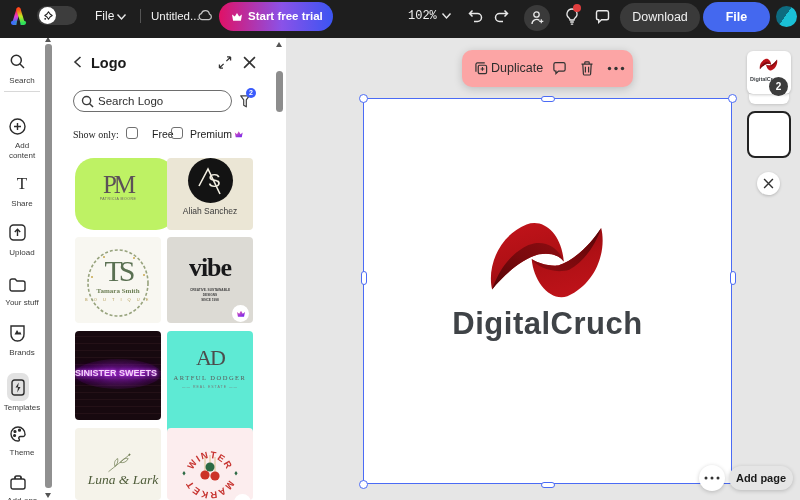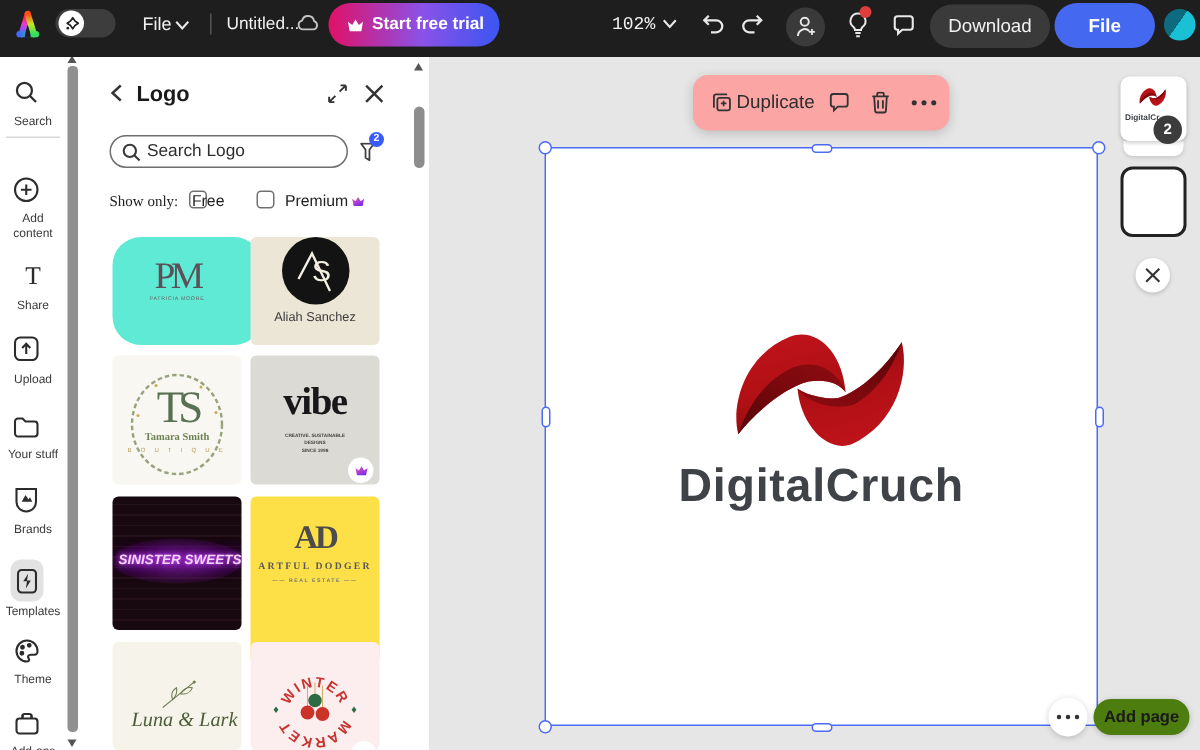--- a/index.html
+++ b/index.html
@@ -91,21 +91,21 @@
 </div>
 
 <div class="abs" style="left:699px; top:465px; width:26px; height:26px; border-radius:50%; background:#fff; box-shadow:0 1px 4px rgba(0,0,0,.2); z-index:6;">
     <svg style="position:absolute;left:5px;top:11px;" width="16" height="4" viewBox="0 0 16 4" fill="#333">
       <circle cx="2" cy="2" r="1.5"></circle>
       <circle cx="8" cy="2" r="1.5"></circle>
       <circle cx="14" cy="2" r="1.5"></circle>
     </svg>
   </div>
 
-<div class="abs" style="left:729px; top:466px; width:64px; height:24px; border-radius:12px; background:#4d7c0f; box-shadow:0 1px 4px rgba(0,0,0,.2); z-index:6; text-align:center; font-size:11px; font-weight:bold; color:#1a1a1a; line-height:24px;">Add page</div>
+<div class="abs" style="left:729px; top:466px; width:64px; height:24px; border-radius:12px; background:#e5e5e5; box-shadow:0 1px 4px rgba(0,0,0,.2); z-index:6; text-align:center; font-size:11px; font-weight:bold; color:#1a1a1a; line-height:24px;">Add page</div>
 
 <div class="abs" style="left:749px; top:94px; width:40px; height:10px; background:#fff; border-radius:0 0 6px 6px; box-shadow:0 1px 3px rgba(0,0,0,.15); z-index:4;"></div>
 <div class="abs" style="left:747px; top:51px; width:44px; height:43px; background:#fff; border-radius:6px; box-shadow:0 1px 3px rgba(0,0,0,.2); z-index:5;">
   <svg class="abs" style="left:11px; top:6px;" width="22" height="16" viewBox="0 0 737 500">
     <use href="#logoN"></use>
   </svg>
   <div class="abs" style="left:3px; top:25px; width:38px; font-size:5.5px; font-weight:bold; color:#3f4347;">DigitalCr</div>
 </div>
 <div class="abs" style="left:769px; top:77px; width:19px; height:19px; border-radius:50%; background:#3c3c3c; z-index:6; color:#fff; font-size:10px; font-weight:bold; text-align:center; line-height:19px;">2</div>
 <div class="abs" style="left:747px; top:111px; width:44px; height:47px; background:#fff; border:2px solid #222; border-radius:8px; z-index:5;"></div>
@@ -135,34 +135,34 @@
   </svg>
 <div class="abs" style="left:98px; top:95px; font-size:11.5px; color:#2e2e2e; z-index:12;">Search Logo</div>
 
 <svg class="abs" style="left:240px; top:95px; z-index:11;" width="10" height="13" viewBox="0 0 10 13" fill="none" stroke="#404040" stroke-width="1.2">
   <path d="M0.8 0.8 H9.2 L6.3 4.8 V11.8 L3.7 10.2 V4.8 Z" stroke-linejoin="round"></path>
 </svg>
 <div class="abs" style="left:246px; top:88px; width:10px; height:10px; border-radius:50%; background:#3a5bfc; color:#fff; font-size:7px; font-weight:bold; text-align:center; line-height:10px; z-index:12;">2</div>
 
 <div class="abs" style="left:73px; top:128.5px; font-size:10px; color:#222; z-index:11;font-family:Liberation Serif, serif;">Show only:</div>
 <div class="abs" style="left:126px; top:127px; width:12px; height:12px; border:1.6px solid #707070; border-radius:3px; z-index:11;"></div>
-<div class="abs" style="left:128px; top:128px; font-size:10.5px; color:#222; z-index:11;">Free</div>
+<div class="abs" style="left:152px; top:128px; font-size:10.5px; color:#222; z-index:11;">Free</div>
 <div class="abs" style="left:171px; top:127px; width:12px; height:12px; border:1.6px solid #707070; border-radius:3px; z-index:11;"></div>
 <div class="abs" style="left:190px; top:128px; font-size:10.5px; color:#222; z-index:11;">Premium</div>
 <svg class="abs" style="left:233.5px; top:130px; z-index:11;" width="9.5" height="9" viewBox="0 0 12 10">
   <defs>
       <linearGradient id="crownG" x1="0" y1="0" x2="0.6" y2="1">
         <stop offset="0" stop-color="#ee5fae"></stop>
         <stop offset="1" stop-color="#7d2ae8"></stop>
       </linearGradient>
     </defs>
   <path fill="url(#crownG)" d="M1 2.5 L3.8 4.6 L6 1 L8.2 4.6 L11 2.5 L9.8 8.5 H2.2 Z"></path>
 </svg>
 
-<div class="tile" style="left:75px; top:158px; width:100px; height:72px; background:#5eead4;border-radius:19px;">
+<div class="tile" style="left:75px; top:158px; width:100px; height:72px; background:#bef264;border-radius:19px;">
   <div style="position:absolute; left:0; top:13px; width:86px; text-align:center; font-family:'Liberation Serif',serif; font-size:25px; color:#5c5158; letter-spacing:-3px;">PM</div>
   <div style="position:absolute; left:0; top:39px; width:86px; text-align:center; font-size:3.5px; color:#6a5f66; letter-spacing:.5px;">PATRICIA MOORE</div>
 </div>
 <div class="tile" style="left:167px; top:158px; width:86px; height:72px; background:#ebe6d5;">
   <div style="position:absolute; left:21px; top:0px; width:45px; height:45px; border-radius:50%; background:#131313;"></div>
   <svg style="position:absolute; left:21px; top:0px;" width="45" height="45" viewBox="0 0 45 45" fill="none" stroke="#f3efe2" stroke-width="1.6">
     <path d="M11 28 L20 11 L32 36"></path>
     <text x="20" y="29" font-family="Liberation Sans" font-size="19" fill="#f3efe2" stroke="none">S</text>
   </svg>
   <div style="position:absolute; left:0; top:48px; width:86px; text-align:center; font-size:8.5px; color:#3a3a3a;">Aliah Sanchez</div>
@@ -182,23 +182,23 @@
 <div class="tile" style="left:167px; top:237px; width:86px; height:86px; background:#dcdad4;">
   <div style="position:absolute; left:0; top:16px; width:86px; text-align:center; font-family:'Liberation Serif',serif; font-weight:bold; font-size:26px; color:#18181a; letter-spacing:-1px;">vibe</div>
   <div style="position:absolute; left:0; top:51px; width:86px; text-align:center; font-size:3.2px; font-weight:bold; color:#444; line-height:1.6;">CREATIVE. SUSTAINABLE<br>DESIGNS<br>SINCE 1998</div>
   <div style="position:absolute; left:65px; top:68px; width:17px; height:17px; border-radius:50%; background:#fff;"></div>
   <svg style="position:absolute; left:68.5px; top:73px;" width="10" height="8" viewBox="0 0 12 10">
       <path fill="url(#crownG)" d="M1 2.5 L3.8 4.6 L6 1 L8.2 4.6 L11 2.5 L9.8 8.5 H2.2 Z"></path>
     </svg>
 </div>
 <div class="tile" style="left:75px; top:331px; width:86px; height:89px; background:repeating-linear-gradient(0deg,#17090f 0 6px,#241117 6px 7px);">
   <div style="position:absolute; left:0px; top:28px; width:86px; height:30px; background:radial-gradient(ellipse at center, rgba(168,42,220,.6), rgba(120,20,160,.2) 65%, transparent); border-radius:50%;"></div>
-  <div style="position:absolute; left:0; top:37px; width:86px; text-align:right; font-style:italic; font-weight:bold; font-size:9px; white-space:nowrap; color:#f5d3fb; text-shadow:0 0 3px #d45cf5, 0 0 7px #a020f0, 0 0 12px #8a10d0;">SINISTER SWEETS</div>
-</div>
-<div class="tile" style="left:167px; top:331px; width:86px; height:111px; background:#fde047;font-weight:bold;">
+  <div style="position:absolute; left:0; top:37px; width:86px; text-align:left; font-weight:bold; font-size:9px; white-space:nowrap; color:#f5d3fb; text-shadow:0 0 3px #d45cf5, 0 0 7px #a020f0, 0 0 12px #8a10d0;">SINISTER SWEETS</div>
+</div>
+<div class="tile" style="left:167px; top:331px; width:86px; height:111px; background:#5eead4;">
   <div style="position:absolute; left:0; top:14px; width:86px; text-align:center; font-family:'Liberation Serif',serif; font-size:22px; color:#4c4c4c; letter-spacing:-2px;">AD</div>
   <div style="position:absolute; left:0; top:43px; width:86px; text-align:center; font-family:'Liberation Serif',serif; font-size:6.5px; color:#5a5a5a; letter-spacing:1.5px;">ARTFUL DODGER</div>
   <div style="position:absolute; left:0; top:54px; width:86px; text-align:center; font-size:3.5px; color:#777; letter-spacing:1px;">—— REAL ESTATE ——</div>
 </div>
 <div class="tile" style="left:75px; top:428px; width:86px; height:72px; background:#f5f3ea;">
   <svg style="position:absolute; left:27px; top:24px;" width="34" height="21" viewBox="0 0 40 32" fill="none" stroke="#6c7a4f" stroke-width="1.1">
     <path d="M4 30 C 14 22 24 14 36 4"></path>
     <path d="M14 22 C 12 16 14 12 18 10 C 19 15 17 19 14 22 Z"></path>
     <path d="M22 16 C 26 10 30 9 34 10 C 32 15 27 17 22 16 Z"></path>
     <circle cx="36" cy="4" r="1" fill="#6c7a4f"></circle>

